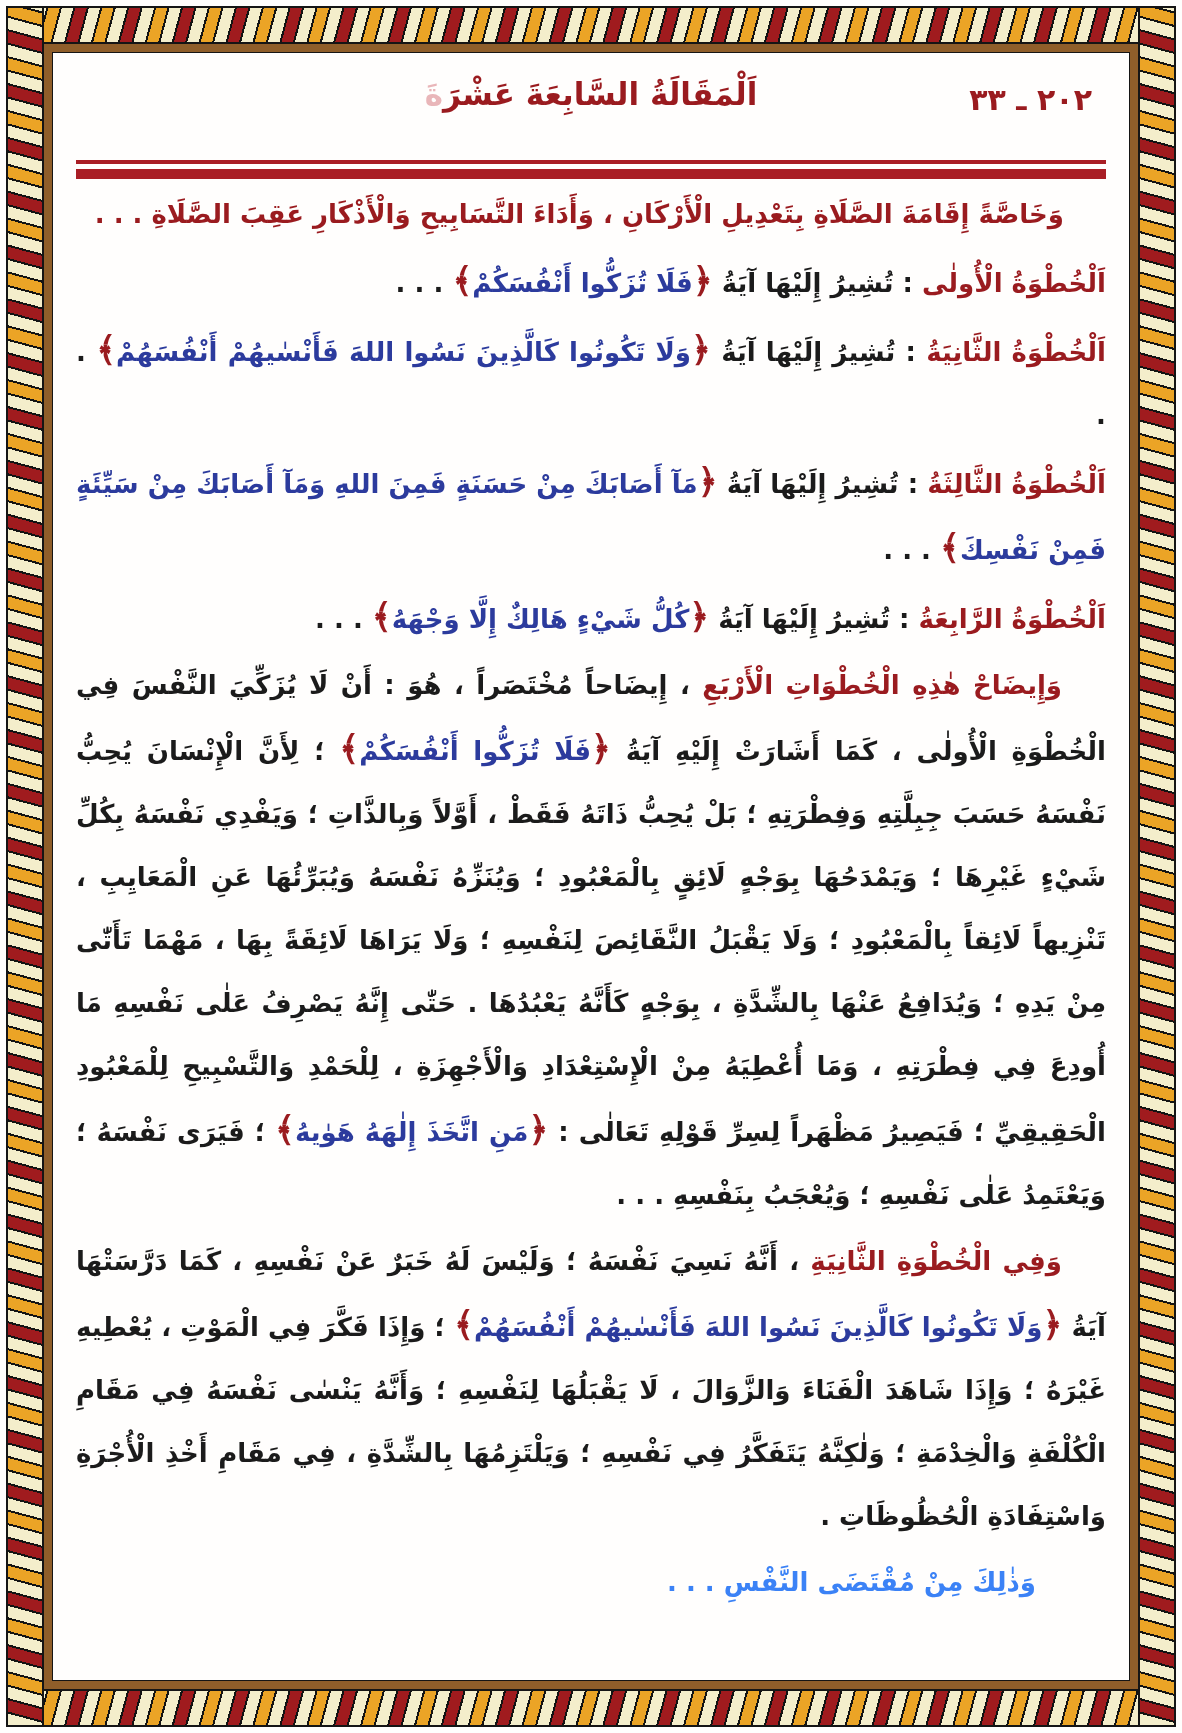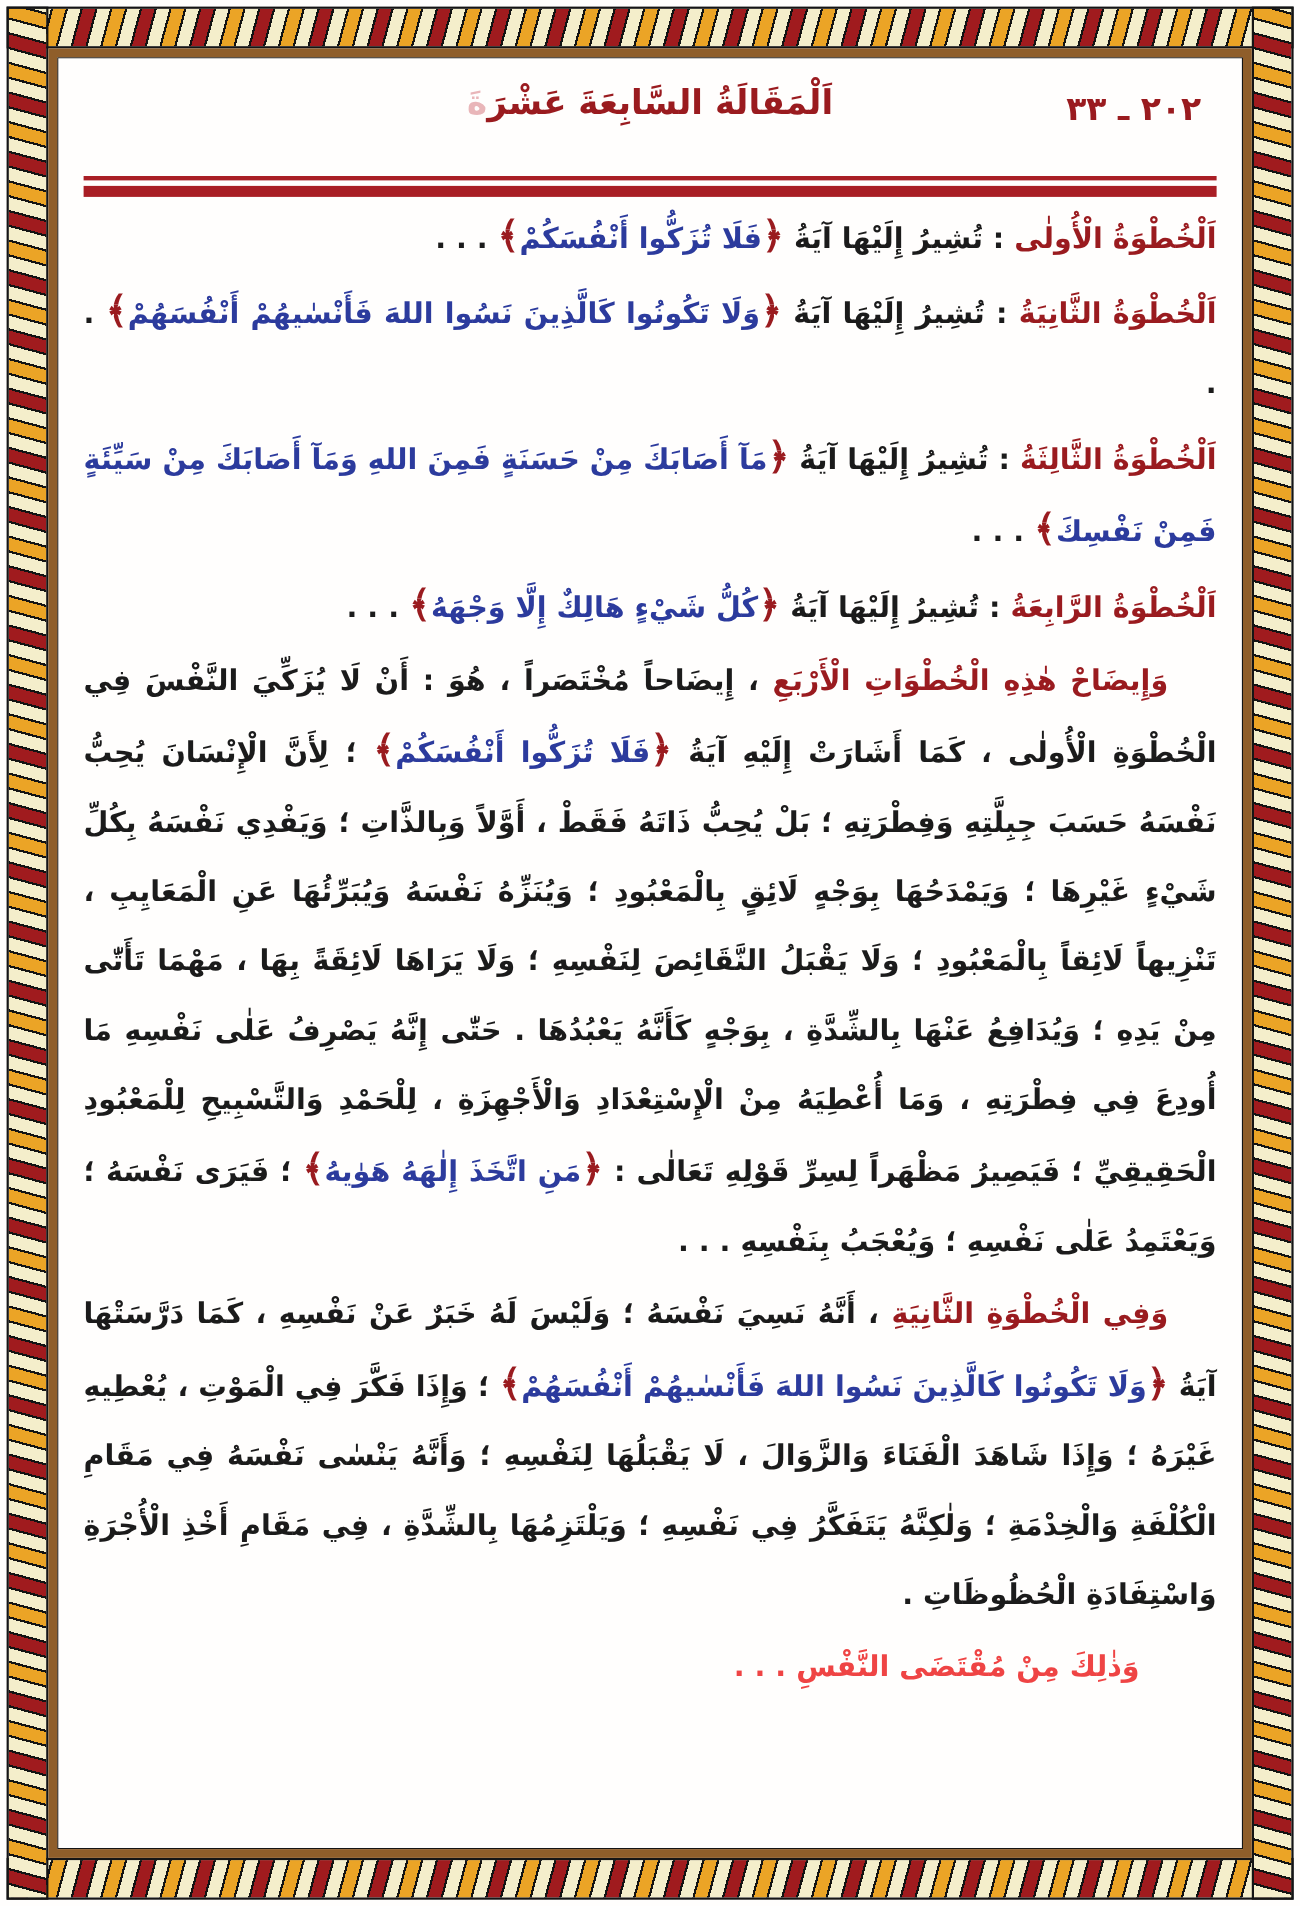--- a/index.html
+++ b/index.html
@@ -91,24 +91,25 @@
     <div class="content">
 
       <div class="hdr">
         <div class="page-number" style="color: rgb(154, 27, 31);">٢٠٢ ـ ٣٣</div>
         <h1 class="title"><span style="color: rgb(154, 27, 31);">اَلْمَقَالَةُ السَّابِعَةَ عَشْرَ</span><span class="ghost" style="color: rgb(233, 182, 185);">ةَ</span></h1>
       </div>
 
       <div class="double-rule" style="border-top-color: rgb(169, 30, 37); border-bottom-color: rgb(169, 30, 37);"></div>
 
       <main class="body" id="body-root">
+          <p style="text-indent: 42px;"><span class="seg-maroon" style="color: rgb(154, 27, 31);">وَخَاصَّةً إِقَامَةَ الصَّلَاةِ بِتَعْدِيلِ الْأَرْكَانِ ، وَأَدَاءَ التَّسَابِيحِ وَالْأَذْكَارِ عَقِبَ الصَّلَاةِ . . .</span></p>
           <p class="center"><span class="seg-maroon" style="color: rgb(154, 27, 31);">اَلْخُطْوَةُ الْأُولٰى</span><span class="seg-black" style="color: rgb(27, 27, 27);"> : تُشِيرُ إِلَيْهَا آيَةُ </span><span class="seg-bracket" style="color: rgb(154, 27, 31);">﴿</span><span class="seg-blue" style="color: rgb(44, 59, 157);">فَلَا تُزَكُّوا أَنْفُسَكُمْ</span><span class="seg-bracket" style="color: rgb(154, 27, 31);">﴾</span><span class="seg-black" style="color: rgb(27, 27, 27);"> . . .</span></p>
           <p><span class="seg-maroon" style="color: rgb(154, 27, 31);">اَلْخُطْوَةُ الثَّانِيَةُ</span><span class="seg-black" style="color: rgb(27, 27, 27);"> : تُشِيرُ إِلَيْهَا آيَةُ </span><span class="seg-bracket" style="color: rgb(154, 27, 31);">﴿</span><span class="seg-blue" style="color: rgb(44, 59, 157);">وَلَا تَكُونُوا كَالَّذِينَ نَسُوا اللهَ فَأَنْسٰيهُمْ أَنْفُسَهُمْ</span><span class="seg-bracket" style="color: rgb(154, 27, 31);">﴾</span><span class="seg-black" style="color: rgb(27, 27, 27);"> . .</span></p>
           <p><span class="seg-maroon" style="color: rgb(154, 27, 31);">اَلْخُطْوَةُ الثَّالِثَةُ</span><span class="seg-black" style="color: rgb(27, 27, 27);"> : تُشِيرُ إِلَيْهَا آيَةُ </span><span class="seg-bracket" style="color: rgb(154, 27, 31);">﴿</span><span class="seg-blue" style="color: rgb(44, 59, 157);">مَآ أَصَابَكَ مِنْ حَسَنَةٍ فَمِنَ اللهِ وَمَآ أَصَابَكَ مِنْ سَيِّئَةٍ فَمِنْ نَفْسِكَ</span><span class="seg-bracket" style="color: rgb(154, 27, 31);">﴾</span><span class="seg-black" style="color: rgb(27, 27, 27);"> . . .</span></p>
           <p class="center"><span class="seg-maroon" style="color: rgb(154, 27, 31);">اَلْخُطْوَةُ الرَّابِعَةُ</span><span class="seg-black" style="color: rgb(27, 27, 27);"> : تُشِيرُ إِلَيْهَا آيَةُ </span><span class="seg-bracket" style="color: rgb(154, 27, 31);">﴿</span><span class="seg-blue" style="color: rgb(44, 59, 157);">كُلُّ شَيْءٍ هَالِكٌ إِلَّا وَجْهَهُ</span><span class="seg-bracket" style="color: rgb(154, 27, 31);">﴾</span><span class="seg-black" style="color: rgb(27, 27, 27);"> . . .</span></p>
           <p style="text-indent: 44px;"><span class="seg-maroon" style="color: rgb(154, 27, 31);">وَإِيضَاحْ هٰذِهِ الْخُطْوَاتِ الْأَرْبَعِ</span><span class="seg-black" style="color: rgb(27, 27, 27);"> ، إِيضَاحاً مُخْتَصَراً ، هُوَ : أَنْ لَا يُزَكِّيَ النَّفْسَ فِي الْخُطْوَةِ الْأُولٰى ، كَمَا أَشَارَتْ إِلَيْهِ آيَةُ </span><span class="seg-bracket" style="color: rgb(154, 27, 31);">﴿</span><span class="seg-blue" style="color: rgb(44, 59, 157);">فَلَا تُزَكُّوا أَنْفُسَكُمْ</span><span class="seg-bracket" style="color: rgb(154, 27, 31);">﴾</span><span class="seg-black" style="color: rgb(27, 27, 27);"> ؛ لِأَنَّ الْإِنْسَانَ يُحِبُّ نَفْسَهُ حَسَبَ جِبِلَّتِهِ وَفِطْرَتِهِ ؛ بَلْ يُحِبُّ ذَاتَهُ فَقَطْ ، أَوَّلاً وَبِالذَّاتِ ؛ وَيَفْدِي نَفْسَهُ بِكُلِّ شَيْءٍ غَيْرِهَا ؛ وَيَمْدَحُهَا بِوَجْهٍ لَائِقٍ بِالْمَعْبُودِ ؛ وَيُنَزِّهُ نَفْسَهُ وَيُبَرِّئُهَا عَنِ الْمَعَايِبِ ، تَنْزِيهاً لَائِقاً بِالْمَعْبُودِ ؛ وَلَا يَقْبَلُ النَّقَائِصَ لِنَفْسِهِ ؛ وَلَا يَرَاهَا لَائِقَةً بِهَا ، مَهْمَا تَأَتّٰى مِنْ يَدِهِ ؛ وَيُدَافِعُ عَنْهَا بِالشِّدَّةِ ، بِوَجْهٍ كَأَنَّهُ يَعْبُدُهَا . حَتّٰى إِنَّهُ يَصْرِفُ عَلٰى نَفْسِهِ مَا أُودِعَ فِي فِطْرَتِهِ ، وَمَا أُعْطِيَهُ مِنْ الْإِسْتِعْدَادِ وَالْأَجْهِزَةِ ، لِلْحَمْدِ وَالتَّسْبِيحِ لِلْمَعْبُودِ الْحَقِيقِيِّ ؛ فَيَصِيرُ مَظْهَراً لِسِرِّ قَوْلِهِ تَعَالٰى : </span><span class="seg-bracket" style="color: rgb(154, 27, 31);">﴿</span><span class="seg-blue" style="color: rgb(44, 59, 157);">مَنِ اتَّخَذَ إِلٰهَهُ هَوٰيهُ</span><span class="seg-bracket" style="color: rgb(154, 27, 31);">﴾</span><span class="seg-black" style="color: rgb(27, 27, 27);"> ؛ فَيَرَى نَفْسَهُ ؛ وَيَعْتَمِدُ عَلٰى نَفْسِهِ ؛ وَيُعْجَبُ بِنَفْسِهِ . . .</span></p>
           <p style="text-indent: 44px;"><span class="seg-maroon" style="color: rgb(154, 27, 31);">وَفِي الْخُطْوَةِ الثَّانِيَةِ</span><span class="seg-black" style="color: rgb(27, 27, 27);"> ، أَنَّهُ نَسِيَ نَفْسَهُ ؛ وَلَيْسَ لَهُ خَبَرٌ عَنْ نَفْسِهِ ، كَمَا دَرَّسَتْهَا آيَةُ </span><span class="seg-bracket" style="color: rgb(154, 27, 31);">﴿</span><span class="seg-blue" style="color: rgb(44, 59, 157);">وَلَا تَكُونُوا كَالَّذِينَ نَسُوا اللهَ فَأَنْسٰيهُمْ أَنْفُسَهُمْ</span><span class="seg-bracket" style="color: rgb(154, 27, 31);">﴾</span><span class="seg-black" style="color: rgb(27, 27, 27);"> ؛ وَإِذَا فَكَّرَ فِي الْمَوْتِ ، يُعْطِيهِ غَيْرَهُ ؛ وَإِذَا شَاهَدَ الْفَنَاءَ وَالزَّوَالَ ، لَا يَقْبَلُهَا لِنَفْسِهِ ؛ وَأَنَّهُ يَنْسٰى نَفْسَهُ فِي مَقَامِ الْكُلْفَةِ وَالْخِدْمَةِ ؛ وَلٰكِنَّهُ يَتَفَكَّرُ فِي نَفْسِهِ ؛ وَيَلْتَزِمُهَا بِالشِّدَّةِ ، فِي مَقَامِ أَخْذِ الْأُجْرَةِ وَاسْتِفَادَةِ الْحُظُوظَاتِ .</span></p>
-          <p class="right" style="text-indent: 70px;"><span class="seg-black" style="color: #ef4444;">وَذٰلِكَ مِنْ مُقْتَضَى النَّفْسِ . . .</span></p>
+          <p class="right" style="text-indent: 70px;"><span class="seg-black" style="color: #3b82f6;">وَذٰلِكَ مِنْ مُقْتَضَى النَّفْسِ . . .</span></p>
         </main>
 
     </div>
   </div>
 </div>
 
 </body></html>

